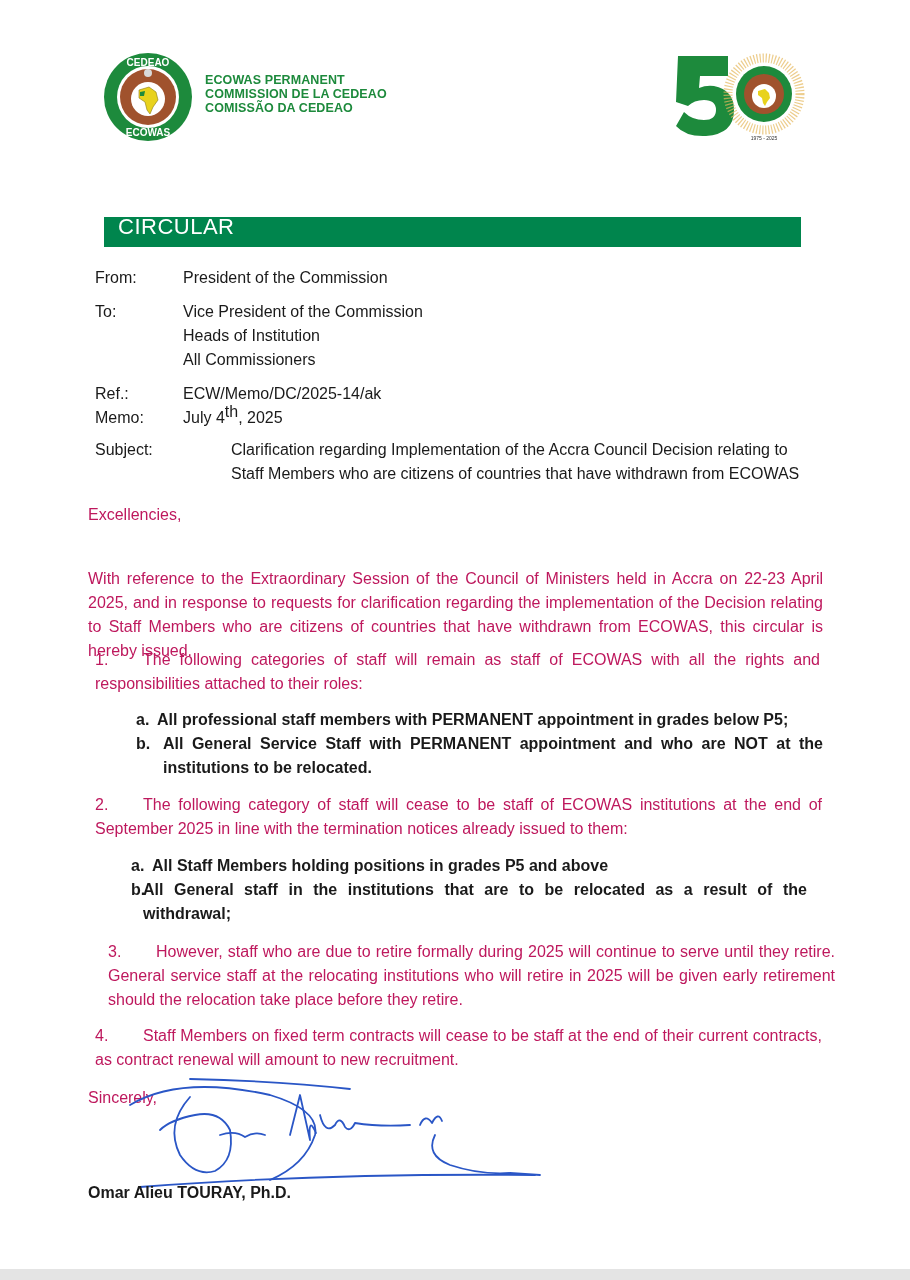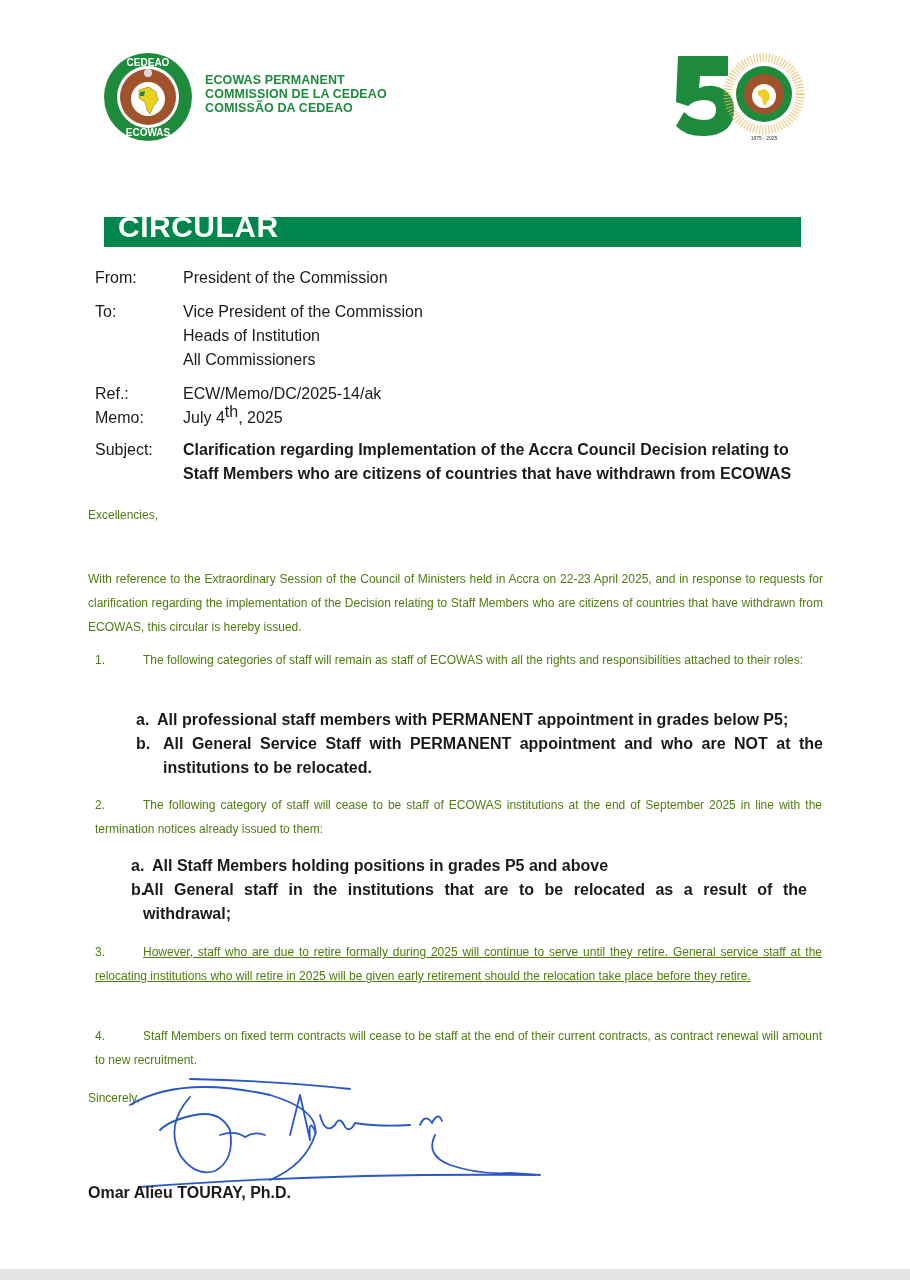--- a/index.html
+++ b/index.html
@@ -9,29 +9,29 @@
   }
   .page { position:absolute; left:0; top:0; width:910px; height:1266px; background:#fff;padding-left:48px; }
   .bottom-bar { position:absolute; left:0; top:1269px; width:910px; height:11px; background:#e4e4e4; }
 
   .logo-left { position:absolute; left:103px; top:52px; width:90px; height:90px; }
   .org-names { position:absolute; left:205px; top:73px; color:#1d8a3c; font-weight:bold; font-size:12.5px; line-height:14px; letter-spacing:0.1px; }
   .org-names div { white-space:nowrap; }
   .logo-right { position:absolute; left:672px; top:52px; width:140px; height:90px; }
 
   .circular-bar { position:absolute; left:104px; top:217px; width:697px; height:30px; background:#00854d; }
-  .circular-title { position:absolute; left:14px; top:-5px; color:#fff; font-weight:bold; font-size:30px; letter-spacing:0.5px; line-height:30px; }
+  .circular-title { position:absolute; left:14px; top:-5px; color:#fff; font-weight:normal; font-size:22px; letter-spacing:0.5px; line-height:30px; }
 
   .hdr-row { position:absolute; left:95px; font-size:16px; line-height:24px; color:#1a1a1a; }
   .hdr-label { position:absolute; left:0; width:85px; white-space:nowrap; }
   .hdr-value { position:absolute; left:88px; white-space:nowrap; }
-  .hdr-value.bold { font-weight:bold; }
+  .hdr-value.bold { font-weight:normal;margin-left:48px; }
   sup { font-size:16px; line-height:0; }
 
-  .text { position:absolute; font-size:12px; line-height:24px; color:#4d7c0f; }
+  .text { position:absolute; font-size:16px; line-height:24px; color:#be185d; }
   .para { left:95px; width:725px; text-align:justify; }
   .num { display:inline-block; width:48px; }
   .sub-item { position:absolute; left:136px; width:690px; font-weight:bold; font-size:16px; line-height:24px; color:#1a1a1a; }
   .sub-marker { position:absolute; left:0; }
   .sub-text { position:absolute; left:21px; width:668px; text-align:justify; }
 
   .signature { position:absolute; left:120px; top:1075px; width:440px; height:125px; }
   .signer { position:absolute; left:88px; top:1181px; font-weight:bold; font-size:16px; line-height:24px; }
 </style>
 </head>
@@ -128,21 +128,21 @@
   </div>
   <div class="sub-item" style="left:131px; top:854px;">
     <span class="sub-marker">a.</span>
     <span class="sub-text">All Staff Members holding positions in grades P5 and above</span>
   </div>
   <div class="sub-item" style="left:131px; top:878px;">
     <span class="sub-marker">b.</span>
     <span class="sub-text" style="left:12px; width:664px;">All General staff in the institutions that are to be relocated as a result of the withdrawal;</span>
   </div>
 
-  <div class="text para" style="left:95px; width:727px; top:940px;text-decoration:underline;">
+  <div class="text para" style="left:108px; width:727px; top:940px;">
     <span class="num">3.</span><span>However, staff who are due to retire formally during 2025 will continue to serve until they retire. General service staff at the relocating institutions who will retire in 2025 will be given early retirement should the relocation take place before they retire.</span>
   </div>
 
   <div class="text para" style="left:95px; width:727px; top:1024px;">
     <span class="num">4.</span><span>Staff Members on fixed term contracts will cease to be staff at the end of their current contracts, as contract renewal will amount to new recruitment.</span>
   </div>
 
   <div class="text" style="left:88px; top:1086px;">Sincerely,</div>
 
   <div class="signature">

